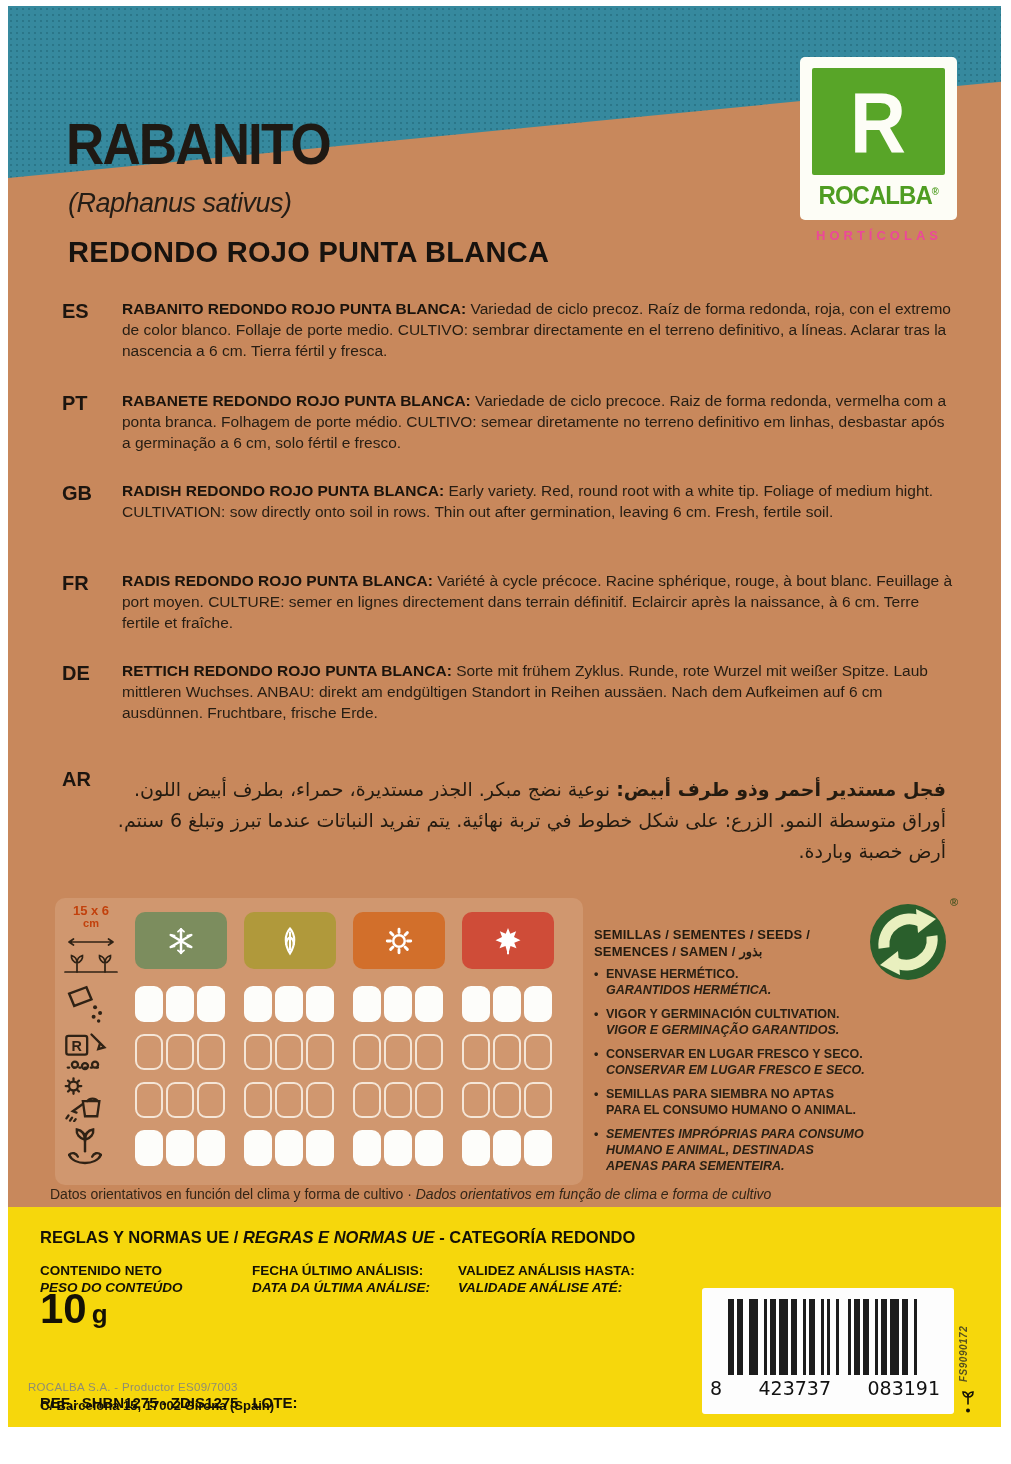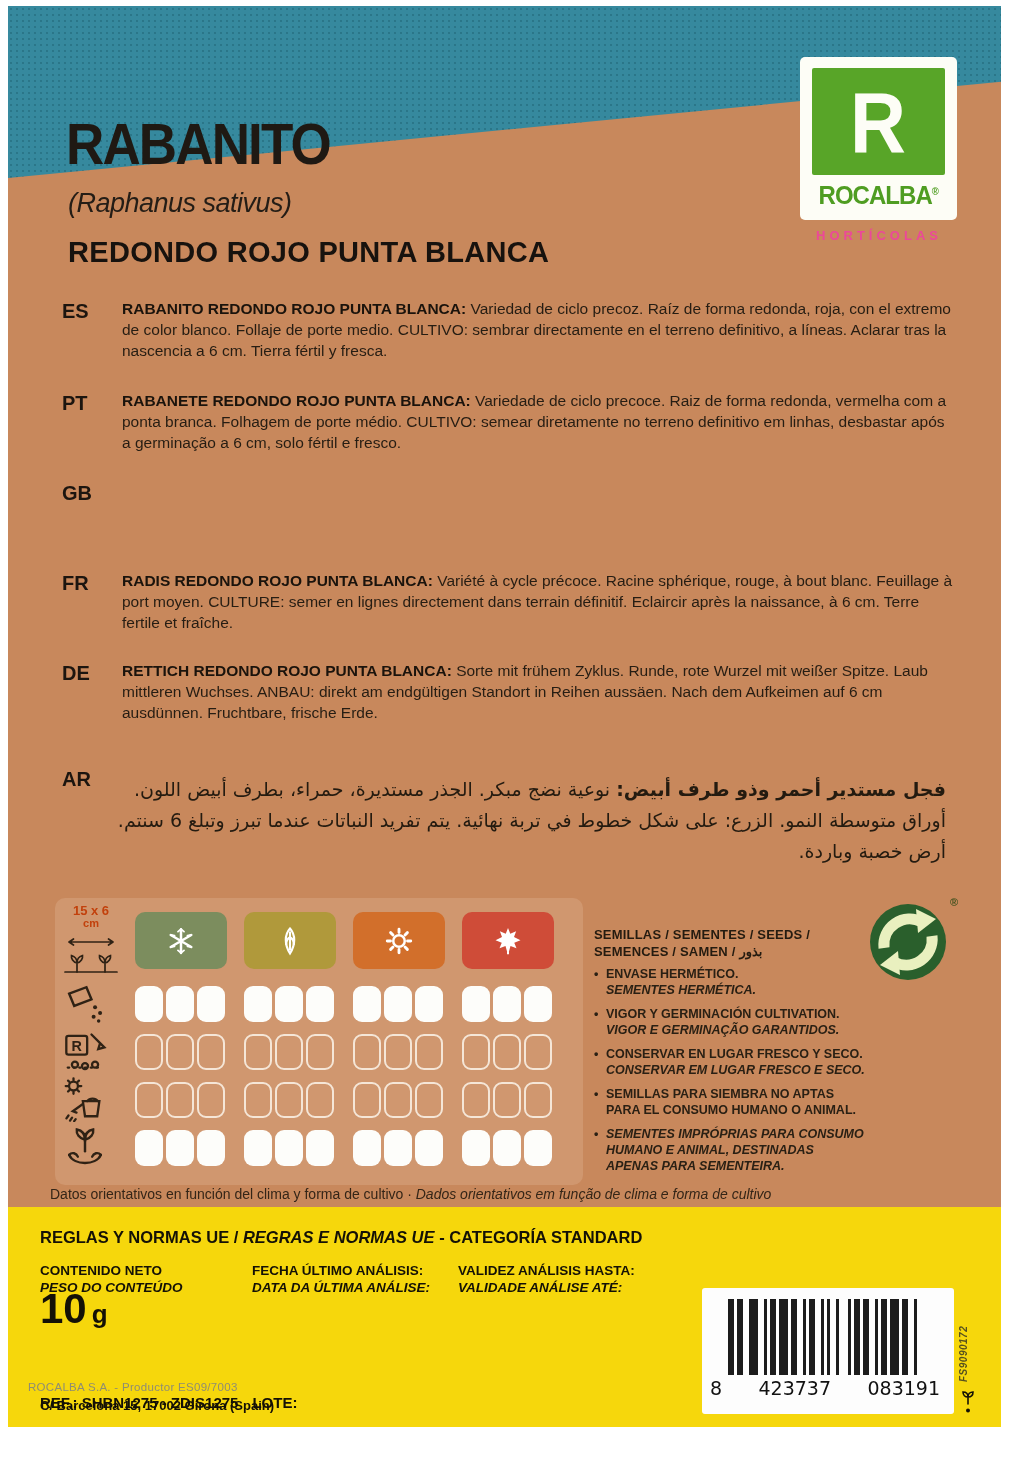--- a/index.html
+++ b/index.html
@@ -122,20 +122,21 @@
   </div>
   <div class="abs logo-sub">HORTÍCOLAS</div>
 
   <div class="abs lang l-es">ES</div>
   <div class="abs desc-txt t-es"><b>RABANITO REDONDO ROJO PUNTA BLANCA:</b> <span>Variedad de ciclo precoz. Raíz de forma redonda, roja, con el extremo de color blanco. Follaje de porte medio. CULTIVO: sembrar directamente en el terreno definitivo, a líneas. Aclarar tras la nascencia a 6 cm. Tierra fértil y fresca.</span></div>
 
   <div class="abs lang l-pt">PT</div>
   <div class="abs desc-txt t-pt"><b>RABANETE REDONDO ROJO PUNTA BLANCA:</b> <span>Variedade de ciclo precoce. Raiz de forma redonda, vermelha com a ponta branca. Folhagem de porte médio. CULTIVO: semear diretamente no terreno definitivo em linhas, desbastar após a germinação a 6 cm, solo fértil e fresco.</span></div>
 
   <div class="abs lang l-gb">GB</div>
+  <div class="abs desc-txt t-gb"><b>RADISH REDONDO ROJO PUNTA BLANCA:</b> <span>Early variety. Red, round root with a white tip. Foliage of medium hight. CULTIVATION: sow directly onto soil in rows. Thin out after germination, leaving 6 cm. Fresh, fertile soil.</span></div>
 
   <div class="abs lang l-fr">FR</div>
   <div class="abs desc-txt t-fr"><b>RADIS REDONDO ROJO PUNTA BLANCA:</b> <span>Variété à cycle précoce. Racine sphérique, rouge, à bout blanc. Feuillage à port moyen. CULTURE: semer en lignes directement dans terrain définitif. Eclaircir après la naissance, à 6 cm. Terre fertile et fraîche.</span></div>
 
   <div class="abs lang l-de">DE</div>
   <div class="abs desc-txt t-de"><b>RETTICH REDONDO ROJO PUNTA BLANCA:</b> <span>Sorte mit frühem Zyklus. Runde, rote Wurzel mit weißer Spitze. Laub mittleren Wuchses. ANBAU: direkt am endgültigen Standort in Reihen aussäen. Nach dem Aufkeimen auf 6 cm ausdünnen. Fruchtbare, frische Erde.</span></div>
 
   <div class="abs lang l-ar">AR</div>
   <div class="abs t-ar"><b>فجل مستدير أحمر وذو طرف أبيض:</b> <span>نوعية نضج مبكر. الجذر مستديرة، حمراء، بطرف أبيض اللون. أوراق متوسطة النمو. الزرع: على شكل خطوط في تربة نهائية. يتم تفريد النباتات عندما تبرز وتبلغ 6 سنتم. أرض خصبة وباردة.</span></div>
 
@@ -323,21 +324,21 @@
       </div>
     </div>
 
   <div class="abs si-head">
     <div>SEMILLAS / SEMENTES / SEEDS /</div>
     <div>SEMENCES / SAMEN / بذور</div>
   </div>
   <div class="abs bullets">
       <div class="bullet">
         <span class="dot">•</span>
-        <span><span>ENVASE HERMÉTICO.</span><br><span class="it">SEMENTES HERMÉTICA.</span></span>
+        <span><span>ENVASE HERMÉTICO.</span><br><span class="it">GARANTIDOS HERMÉTICA.</span></span>
       </div>
       <div class="bullet">
         <span class="dot">•</span>
         <span><span>VIGOR Y GERMINACIÓN CULTIVATION.</span><br><span class="it">VIGOR E GERMINAÇÃO GARANTIDOS.</span></span>
       </div>
       <div class="bullet">
         <span class="dot">•</span>
         <span><span>CONSERVAR EN LUGAR FRESCO Y SECO.</span><br><span class="it">CONSERVAR EM LUGAR FRESCO E SECO.</span></span>
       </div>
       <div class="bullet">
@@ -359,21 +360,21 @@
       <polygon points="32,73 12,63 30,49" fill="#e9f0bf"></polygon>
     </svg>
   </div>
   <div class="abs gp-reg">®</div>
 
   <div class="abs footnote">
     <span>Datos orientativos en función del clima y forma de cultivo</span><span> · </span><span class="it">Dados orientativos em função de clima e forma de cultivo</span>
   </div>
 
   <div class="abs rules">
-    <span>REGLAS Y NORMAS UE</span><span> / </span><span class="it">REGRAS E NORMAS UE</span><span> - CATEGORÍA STANDARD</span>
+    <span>REGLAS Y NORMAS UE</span><span> / </span><span class="it">REGRAS E NORMAS UE</span><span> - CATEGORÍA REDONDO</span>
   </div>
 
   <div class="abs c1 blabel">
     <div>CONTENIDO NETO</div>
     <div class="it">PESO DO CONTEÚDO</div>
   </div>
   <div class="abs c3 blabel">
     <div>VALIDEZ ANÁLISIS HASTA:</div>
     <div class="it">VALIDADE ANÁLISE ATÉ:</div>
   </div>

